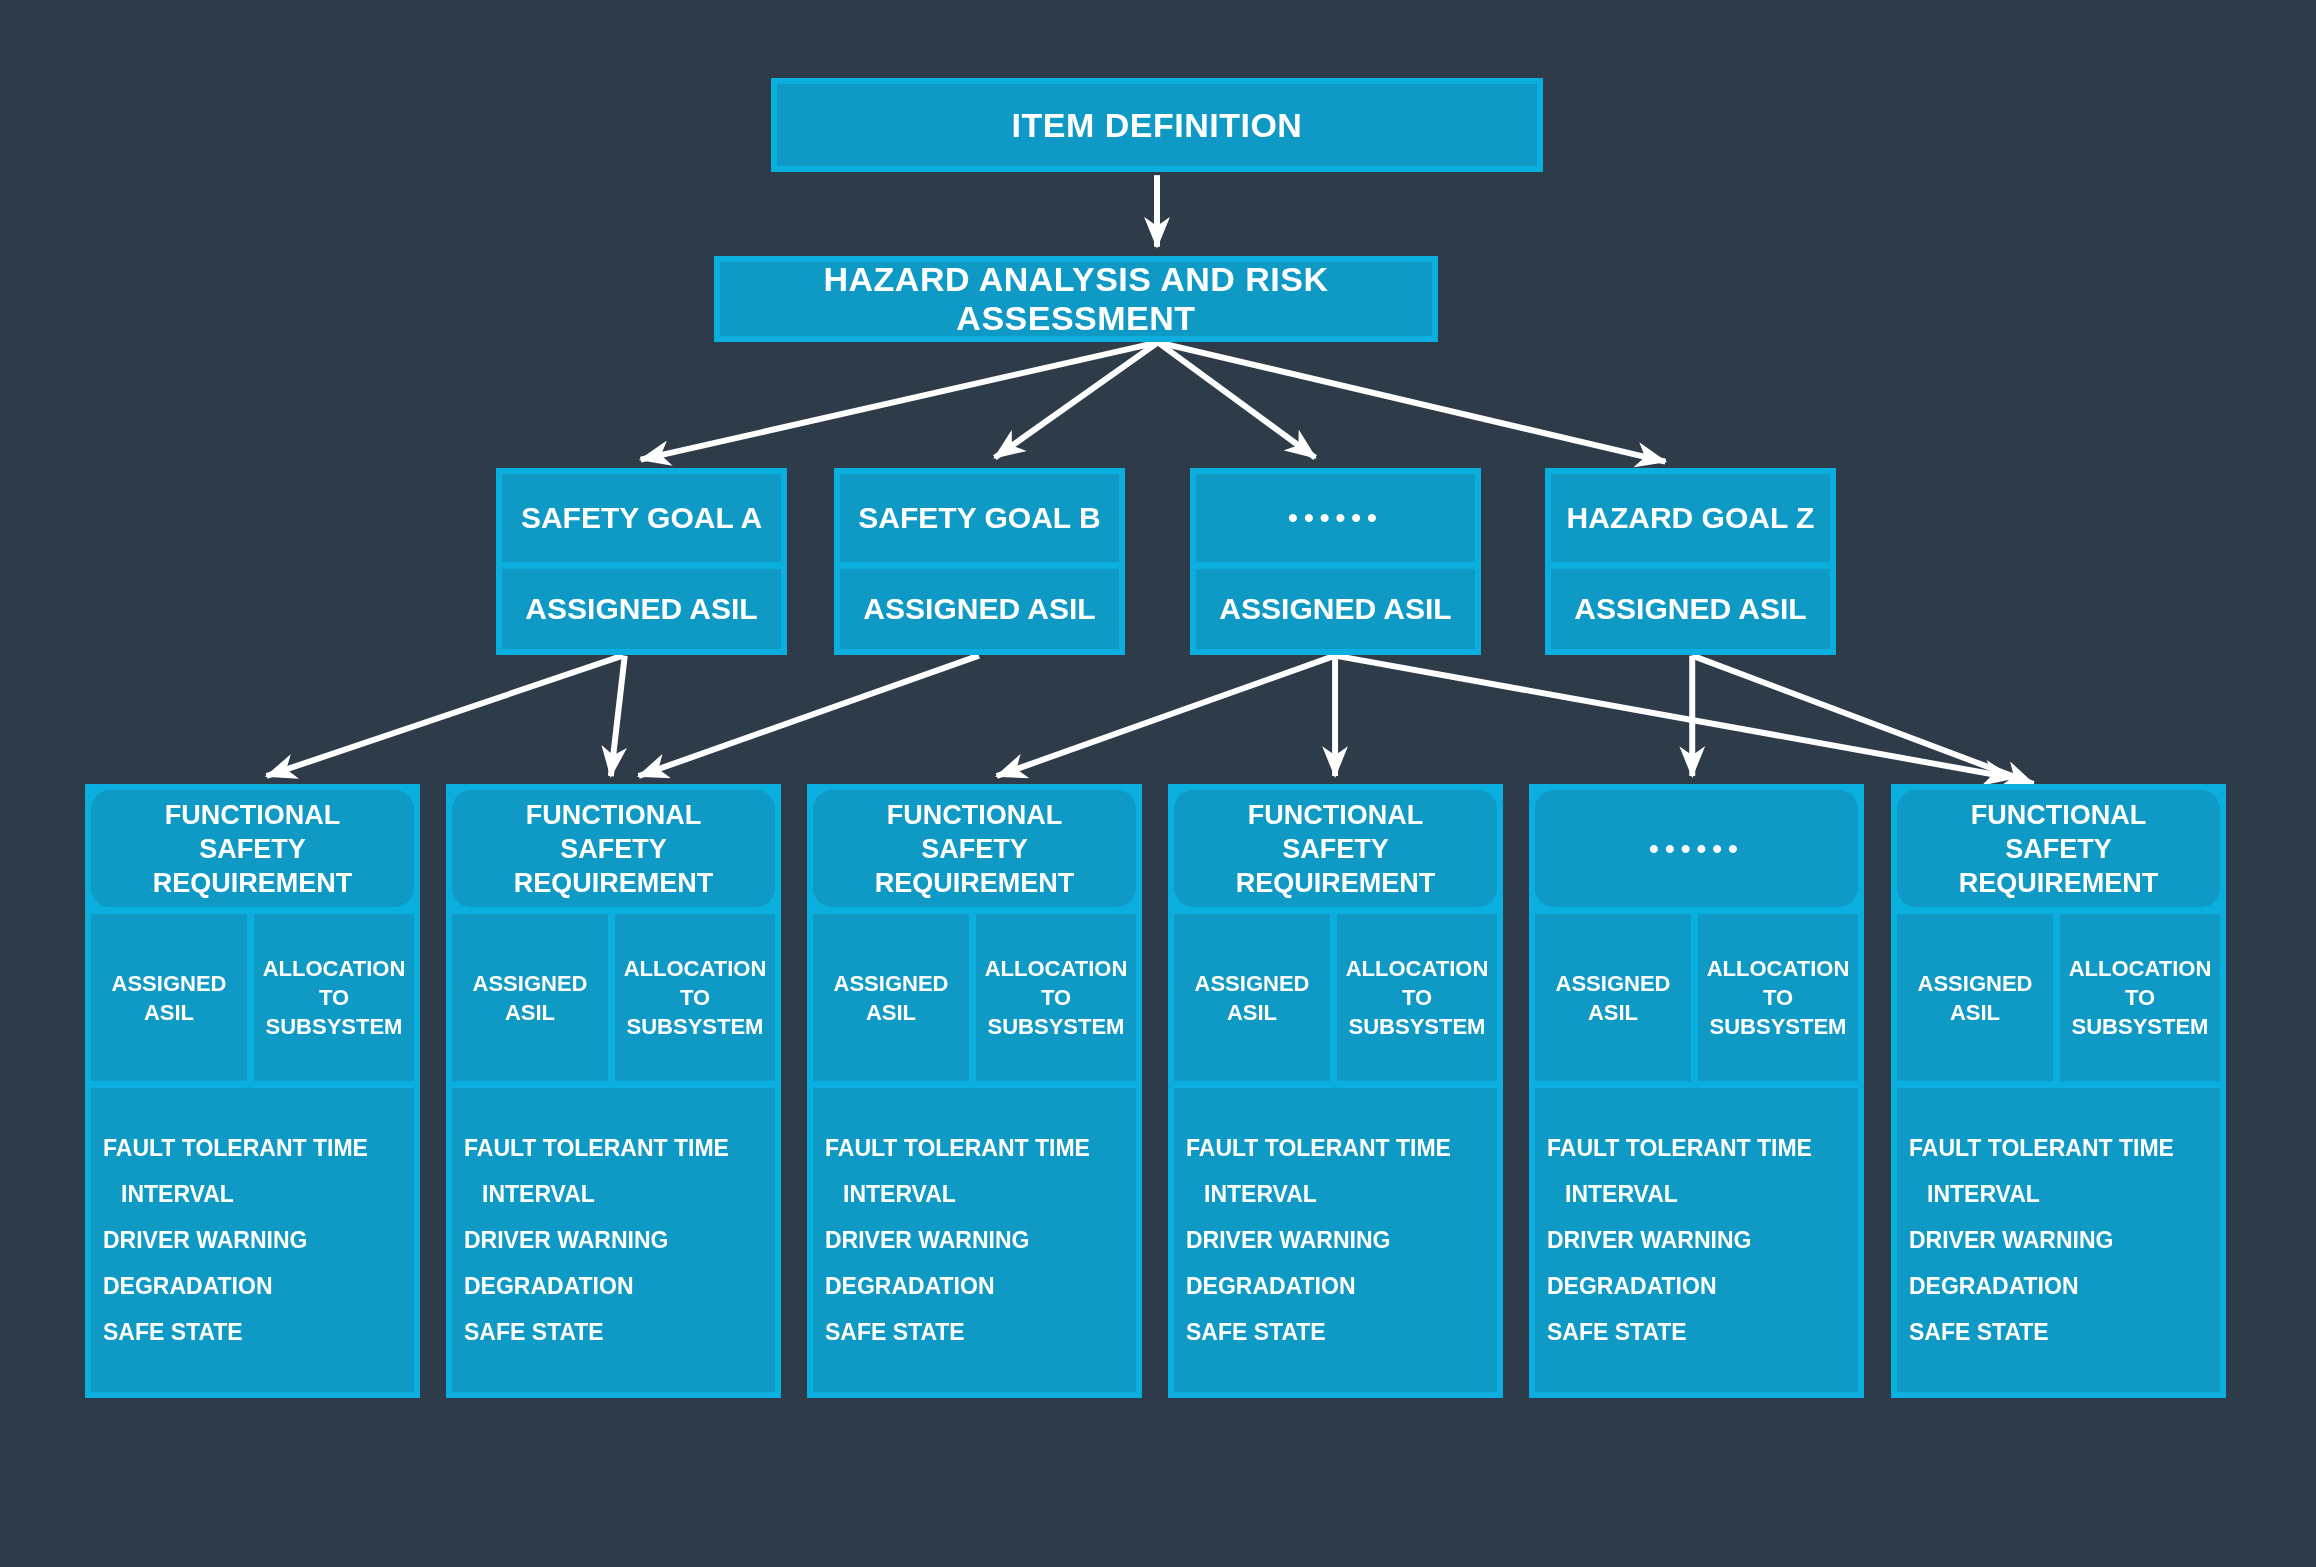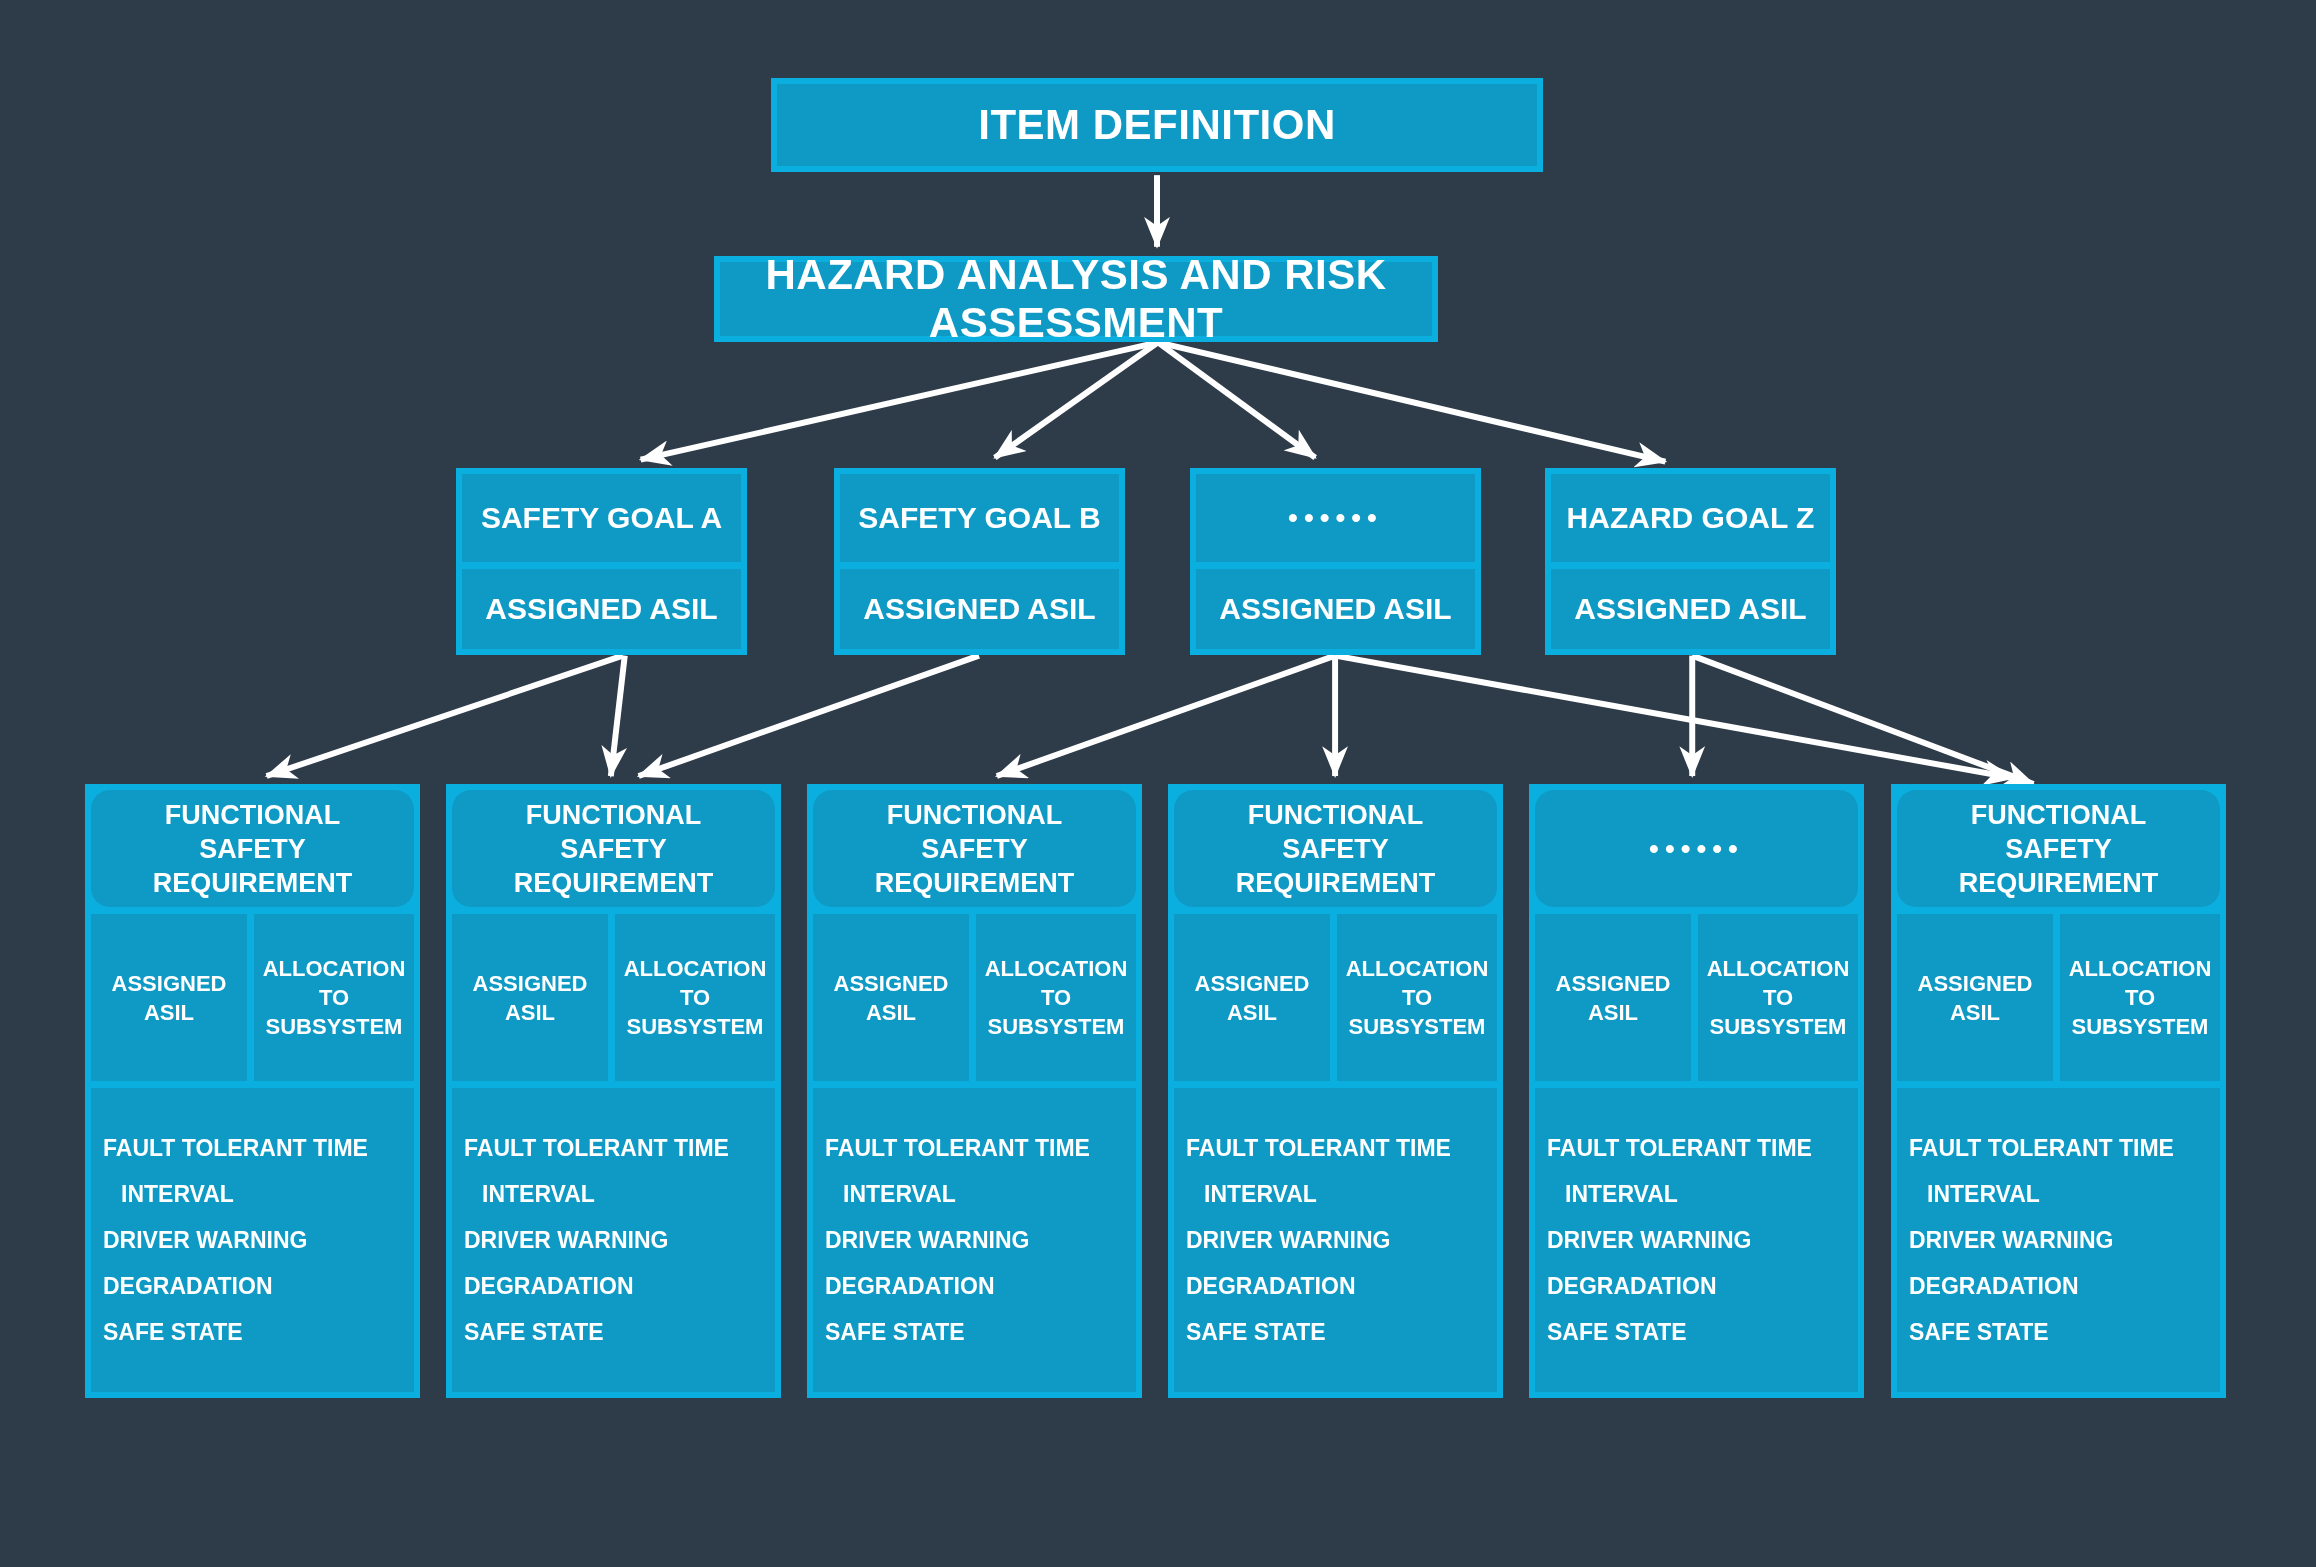--- a/index.html
+++ b/index.html
@@ -16,21 +16,21 @@
     background:var(--border,#0bafdf);
     padding:6px;display:flex;flex-direction:column;gap:7px;
     box-sizing:border-box;color:#fff;
   }
   .cell{
     background:var(--fill,#0f9ac6);
     display:flex;align-items:center;justify-content:center;
     text-align:center;box-sizing:border-box;
   }
   
-  .banner .cell{width:100%;height:100%;font-size:42px;font-weight:700;letter-spacing:0.5px;}
+  .banner .cell{width:100%;height:100%;font-size:34px;font-weight:700;letter-spacing:0.5px;}
   #item-box{left:771px;top:78px;width:772px;height:94px;}
   #hazard-box{left:714px;top:256px;width:724px;height:86px;}
   
   .goal{width:291px;top:468px;height:187px;}
   .goal .g-title{height:88px;font-size:30px;font-weight:700;}
   .goal .g-asil{flex:1;font-size:30px;font-weight:700;}
   
   .fsr{width:335px;top:784px;height:614px;}
   .fsr-header{height:117px;font-size:27px;font-weight:700;line-height:34px;border-radius:19px;}
   .fsr-header span{display:block;max-width:249px;margin:0 auto;}
@@ -79,21 +79,21 @@
       <span>ITEM DEFINITION</span>
     </div>
   </div>
 
   <div class="box banner" id="hazard-box">
     <div class="cell">
       <span>HAZARD ANALYSIS AND RISK ASSESSMENT</span>
     </div>
   </div>
 
-  <div class="box goal" style="left:456px">
+  <div class="box goal" style="left:496px">
     <div class="cell g-title">
       <span>SAFETY GOAL A</span>
     </div>
     <div class="cell g-asil">
       <span>ASSIGNED ASIL</span>
     </div>
   </div>
 
   <div class="box goal" style="left:834px">
     <div class="cell g-title">

